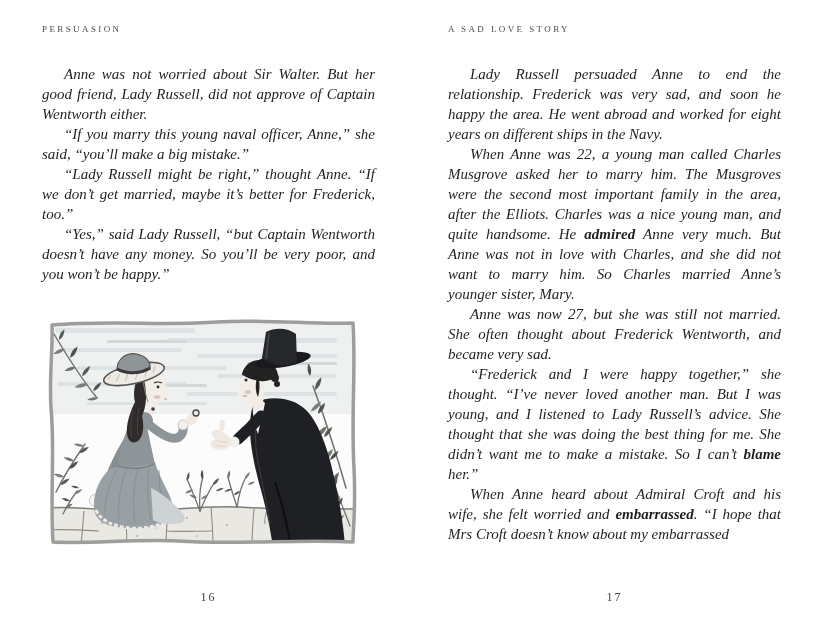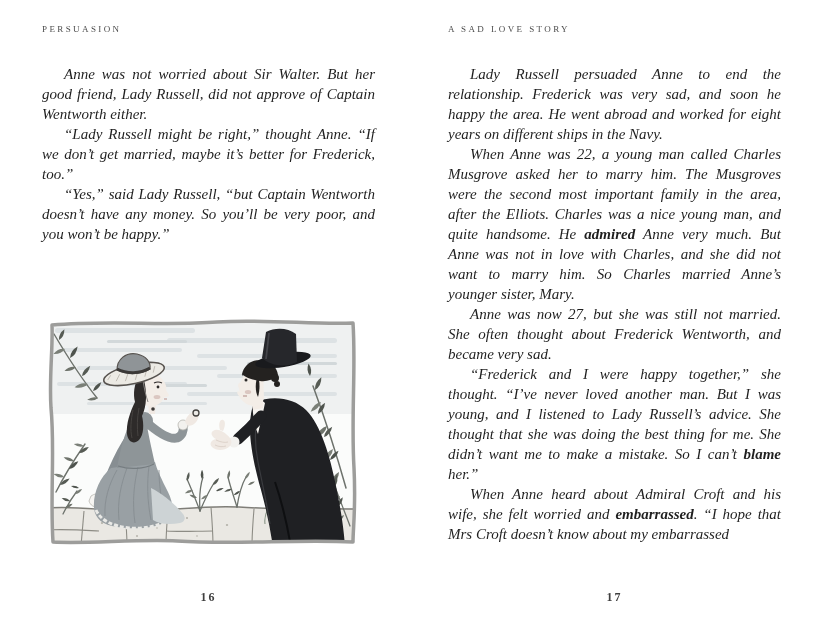--- a/index.html
+++ b/index.html
@@ -31,33 +31,33 @@
   .illustration {
     position: absolute; top: 318px; left: 5px;
     width: 311px; height: 229px; margin: 0;
   }
   .illustration svg { display: block; width: 311px; height: 229px; }
   .page-num {
     position: absolute; top: 590px; left: 0; right: 0;
     text-align: center;
     font-size: 12px; letter-spacing: 2px;
     color: #3f3f3f;
-    font-weight: bold;
   }
 </style>
 </head>
 <body>
 
 <div class="spread">
 
   <section class="page left">
     <div class="running-head">PERSUASION</div>
 
     <div class="body-text">
       <p><span>Anne was not worried about Sir Walter. But her good friend, Lady Russell, did not approve of Captain Wentworth either.</span></p>
+      <p><span>“If you marry this young naval officer, Anne,” she said, “you’ll make a big mistake.”</span></p>
       <p><span>“Lady Russell might be right,” thought Anne. “If we don’t get married, maybe it’s better for Frederick, too.”</span></p>
       <p><span>“Yes,” said Lady Russell, “but Captain Wentworth doesn’t have any money. So you’ll be very poor, and you won’t be happy.”</span></p>
     </div>
 
     <figure class="illustration">
       <svg viewBox="0 0 311 229" xmlns="http://www.w3.org/2000/svg">
         <title>Anne, wearing a brimmed hat and holding a small ring, sits on a stone wall talking with Captain Wentworth, who wears a black top hat and tailcoat; leafy branches frame the scene</title>
         <defs>
           <clipPath id="frameClip">
             <path d="M5 7 C60 2 120 8 170 4 C220 1 270 7 306 5 C309 50 304 100 307 150 C309 190 306 210 306 224 C250 221 190 227 130 223 C90 221 40 226 6 224 C3 180 8 130 4 90 C2 60 6 30 5 7 Z"></path>

